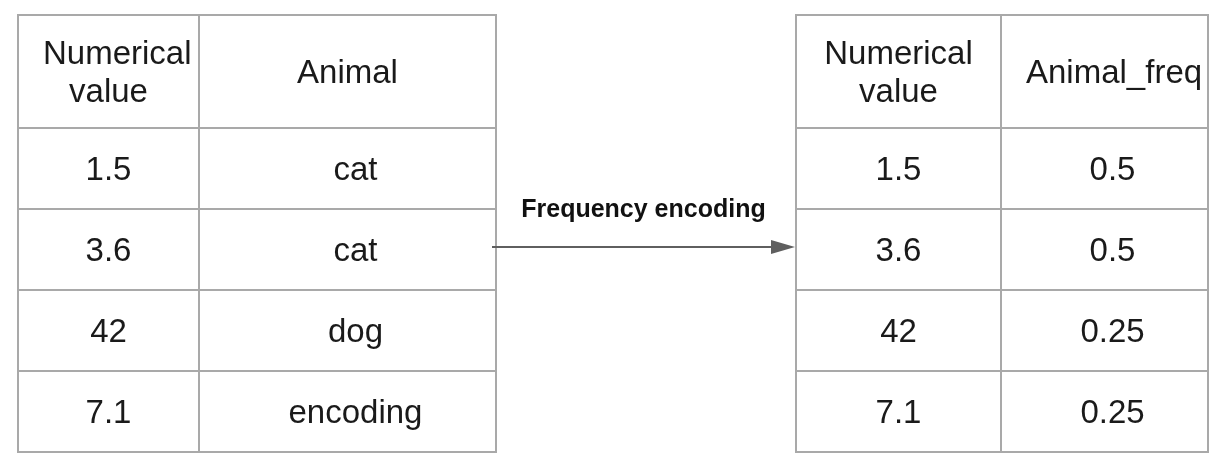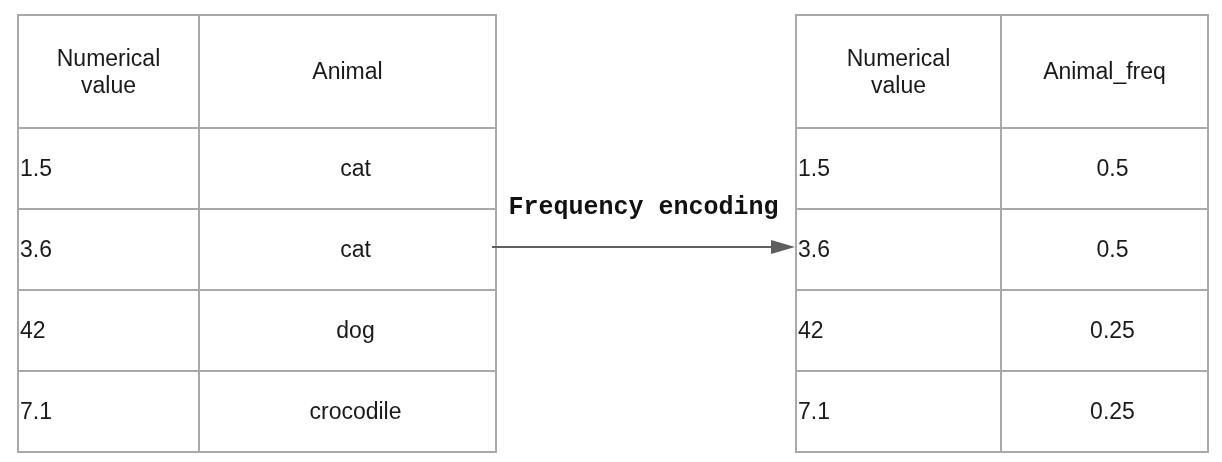--- a/index.html
+++ b/index.html
@@ -13,53 +13,52 @@
     width: 1222px;
     height: 462px;
     background: #ffffff;
     overflow: hidden;
     color: #1a1a1a;
   }
   table.data-table {
     position: absolute;
     border-collapse: collapse;
     table-layout: fixed;
-    font-size: 23px;
+    font-size: 33px;
     color: #1a1a1a;
     background: #ffffff;
   }
   table.data-table th,
   table.data-table td {
     border: 2px solid #a9a9a9;
     vertical-align: middle;
     font-weight: normal;
     overflow: hidden;
   }
   table.data-table th { text-align: center; height: 111px; padding: 0 24px; }
   table.data-table td { height: 77px; }
-  td.cell-center { text-align: left; }
+  td.cell-center { text-align: center; }
   td.cell-left   { text-align: center; padding-left: 17px; }
 
   #source-table { left: 17px;  top: 14px; width: 478px; }
   #result-table { left: 795px; top: 14px; width: 412px; }
 
   .transform {
     position: absolute;
     left: 492px;
     top: 194px;
     width: 303px;
   }
   .arrow-label {
     text-align: center;
     font-weight: bold;
     font-size: 25px;
     line-height: 28px;
     color: #111111;
     white-space: nowrap;
-    font-family: Liberation Mono, monospace;
   }
   .arrow-svg {
     display: block;
     margin-top: 16px;
     width: 303px;
     height: 18px;
   }
 </style>
 </head>
 <body>
@@ -85,21 +84,21 @@
       <tr>
         <td class="cell-center">3.6</td>
         <td class="cell-left">cat</td>
       </tr>
       <tr>
         <td class="cell-center">42</td>
         <td class="cell-left">dog</td>
       </tr>
       <tr>
         <td class="cell-center">7.1</td>
-        <td class="cell-left">crocodile</td>
+        <td class="cell-left">encoding</td>
       </tr>
     </tbody>
   </table>
 
   <div class="transform">
     <div class="arrow-label">Frequency encoding</div>
     <svg class="arrow-svg" viewBox="0 0 303 18" xmlns="http://www.w3.org/2000/svg">
       <line x1="0" y1="9" x2="281" y2="9" stroke="#5f5f5f" stroke-width="2"></line>
       <polygon points="279,2 303,9 279,16" fill="#5f5f5f"></polygon>
     </svg>

